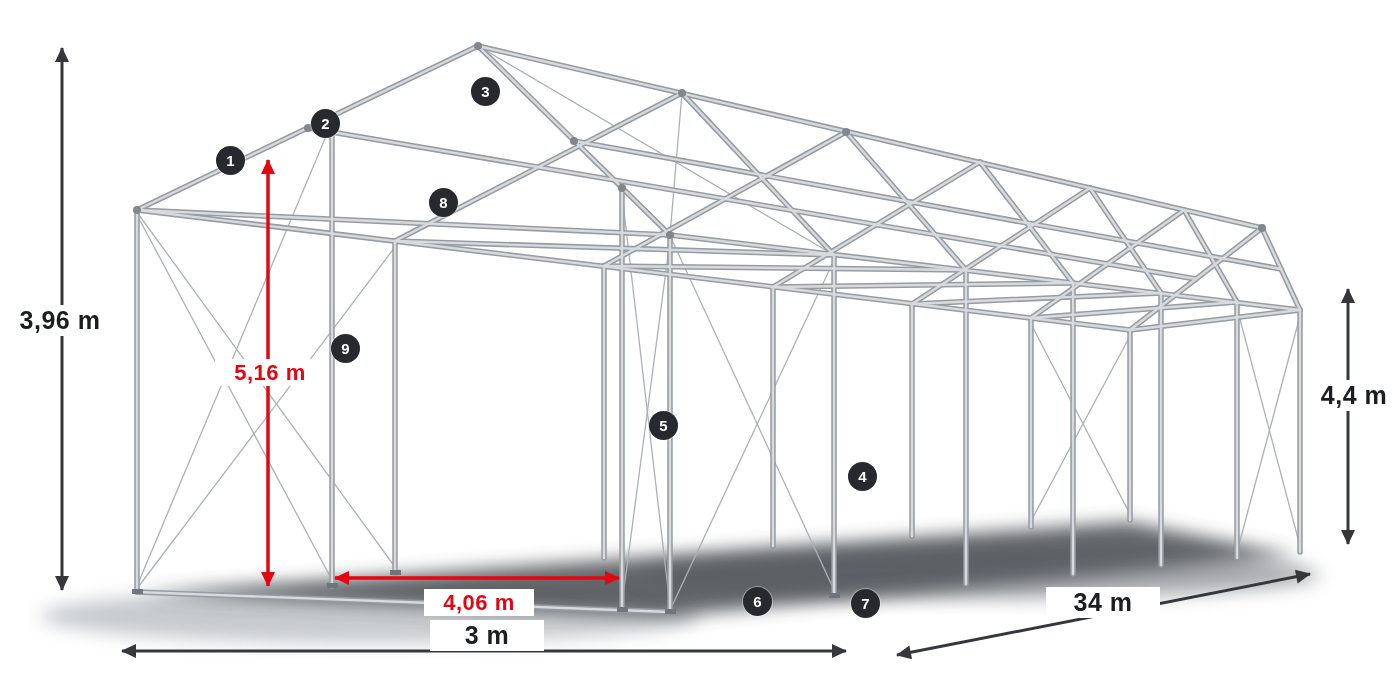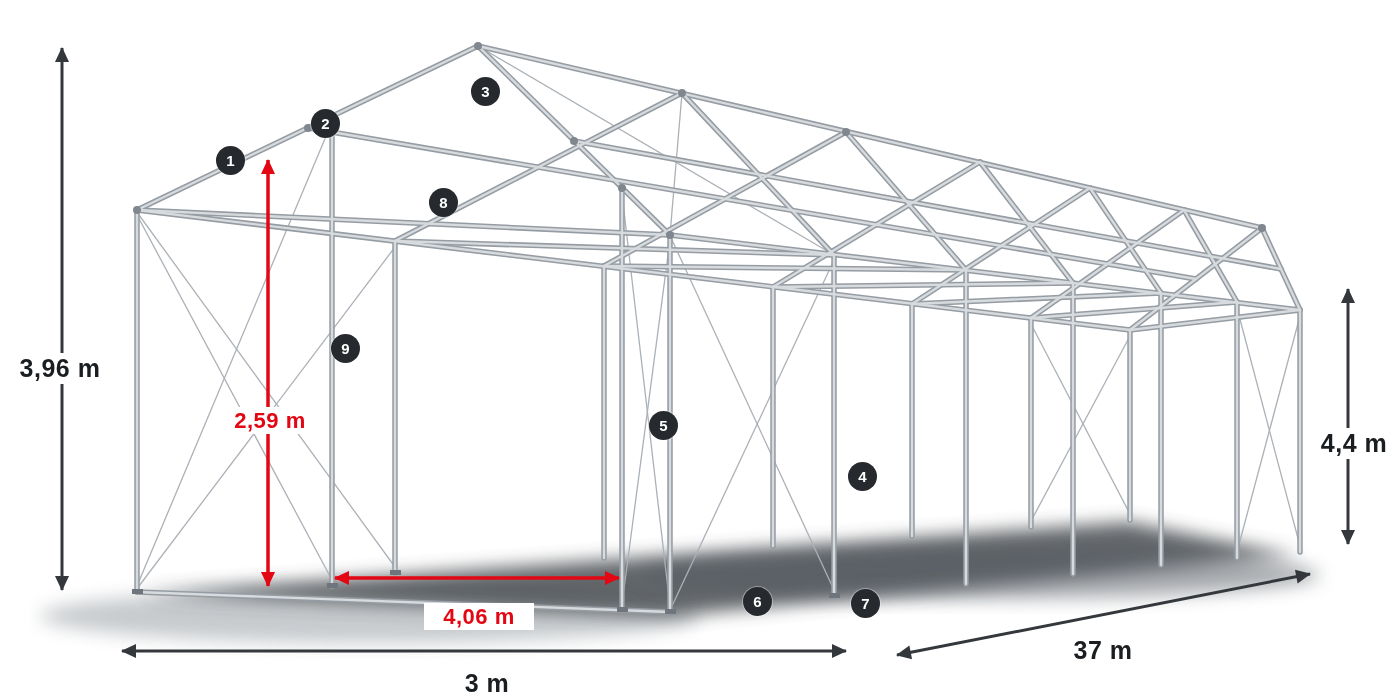--- a/index.html
+++ b/index.html
@@ -15,21 +15,20 @@
   .node{fill:#81878e;}
   .plate{fill:#6f757c;}
   
   .dim-arrow{stroke:#34383c;stroke-width:3;fill:none;}
   .dim-arrow.red{stroke:#e30613;stroke-width:3.5;}
   
   .dim-label{
     position:absolute;text-align:center;font-weight:700;font-size:25px;
     color:#1b1e21;background:#ffffff;padding:1px 2px;line-height:1.15;
     letter-spacing:.5px;
-    margin-top:48px;
   }
   .dim-label.red{color:#e30613;font-size:22px;}
   
   .badge{
     position:absolute;width:29px;height:29px;border-radius:50%;
     background:#26292d;color:#ffffff;font-weight:700;font-size:15px;
     display:flex;align-items:center;justify-content:center;
     box-shadow:0 0 0 1px rgba(255,255,255,.35);
   }
 </style>
@@ -182,23 +181,23 @@
       <line class="dim-arrow" x1="122" y1="651" x2="846" y2="651" marker-start="url(#ah-dark)" marker-end="url(#ah-dark)"></line>
       <line class="dim-arrow" x1="897" y1="655" x2="1310" y2="574" marker-start="url(#ah-dark)" marker-end="url(#ah-dark)"></line>
       <line class="dim-arrow red" x1="268" y1="160" x2="268" y2="586" marker-start="url(#ah-red)" marker-end="url(#ah-red)"></line>
       <line class="dim-arrow red" x1="335" y1="578" x2="619" y2="578" marker-start="url(#ah-red)" marker-end="url(#ah-red)"></line>
     </g>
   </svg>
 
   <div class="dim-label" style="left:6px;top:305px;width:104px;">3,96 m</div>
   <div class="dim-label" style="left:1310px;top:380px;width:84px;">4,4 m</div>
   <div class="dim-label" style="left:430px;top:620px;width:110px;">3 m</div>
-  <div class="dim-label" style="left:1046px;top:587px;width:110px;">37 m</div>
-  <div class="dim-label red" style="left:215px;top:359px;width:106px;">2,59 m</div>
-  <div class="dim-label red" style="left:424px;top:555px;width:106px;">4,06 m</div>
+  <div class="dim-label" style="left:1046px;top:587px;width:110px;">34 m</div>
+  <div class="dim-label red" style="left:215px;top:359px;width:106px;">5,16 m</div>
+  <div class="dim-label red" style="left:424px;top:589px;width:106px;">4,06 m</div>
 
   <div class="badge" style="left:216px;top:146px;">1</div>
   <div class="badge" style="left:311px;top:109px;">2</div>
   <div class="badge" style="left:471px;top:77px;">3</div>
   <div class="badge" style="left:848px;top:462px;">4</div>
   <div class="badge" style="left:649px;top:411px;">5</div>
   <div class="badge" style="left:743px;top:587px;">6</div>
   <div class="badge" style="left:851px;top:589px;">7</div>
   <div class="badge" style="left:429px;top:188px;">8</div>
   <div class="badge" style="left:331px;top:334px;">9</div>

